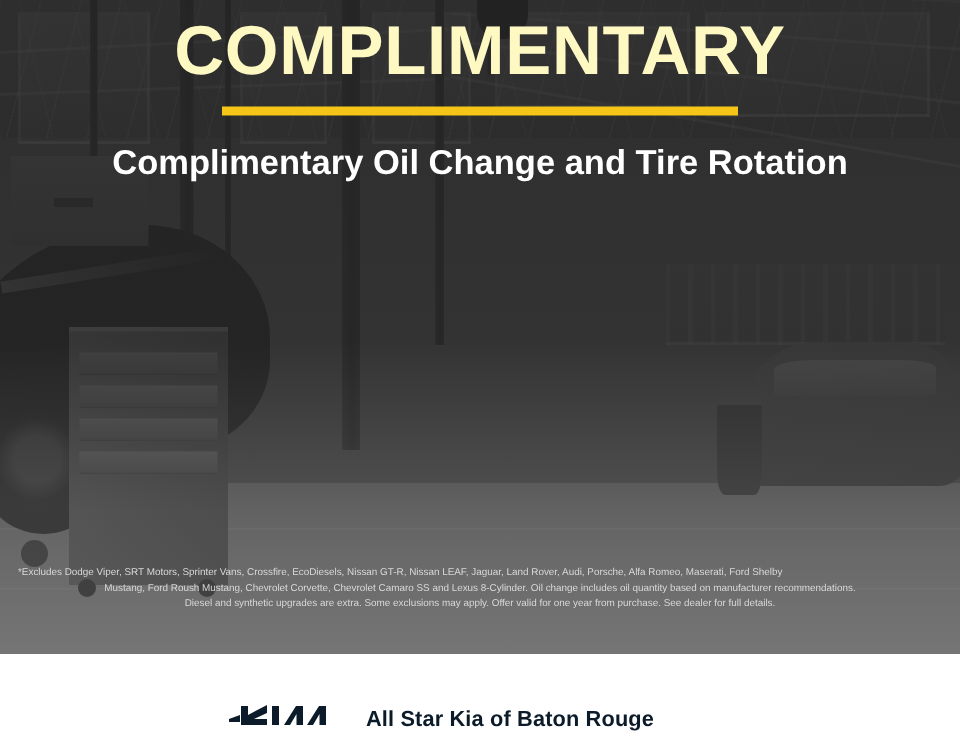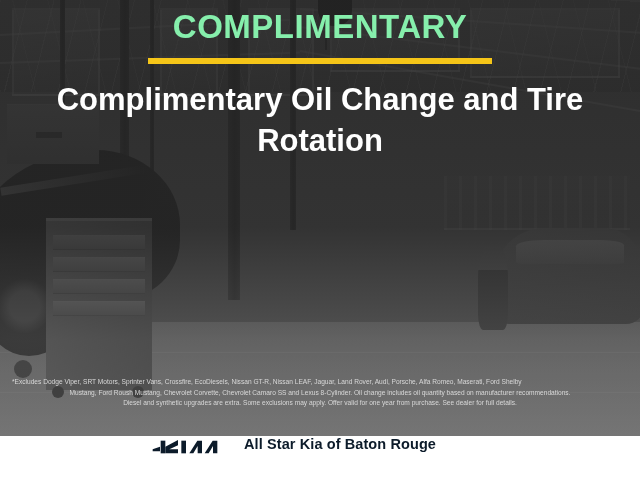--- a/index.html
+++ b/index.html
@@ -173,53 +173,53 @@
   .headline-year {
     margin-top:74px;
     font-size:104px; line-height:.92;
     font-weight:bold; letter-spacing:-1px;
     color:#f5c518;
     text-align:center;
     white-space:nowrap;
   }
   .headline-sub {
     margin-top:10px;
-    font-size:33px; line-height:1.02;
+    font-size:46px; line-height:1.02;
     font-weight:bold; letter-spacing:.5px;
-    color:#86efac; text-align:center;
+    color:#fef9c3; text-align:center;
     white-space:nowrap;
   }
   .headline-sub .l2 { display:block; letter-spacing:1px; }
   .rule {
     margin-top:14px;
     width:344px; height:6px;
     background:#f5c518;
   }
   .promo {
     margin-top:16px;
-    font-size:31px; line-height:1.32;
+    font-size:23px; line-height:1.32;
     font-weight:bold;
     color:#ffffff; text-align:center;
   }
   .promo .l2 { display:block; }
 
   
   .disclaimer {
     position:absolute; left:12px; top:377px; width:616px;
     font-size:6.6px; line-height:10.7px;
     color:#d8d8d8; text-align:center;
   }
   .disclaimer span { display:block; }
   .disclaimer .dl1 { text-align:left; }
 
   
   .footer {
     position:absolute; left:0; top:436px; width:588px; height:52px;
     background:#ffffff;
-    display:flex; align-items:flex-start; justify-content:center; gap:22px;
+    display:flex; align-items:flex-end; justify-content:center; gap:22px;
   }
   .kia-logo { width:70px; height:22px; display:block; }
   .dealer-name {
     font-size:14.5px; font-weight:bold;
     color:#0c1b2a; letter-spacing:.1px; white-space:nowrap;
   }
 </style>
 </head>
 <body>
 

